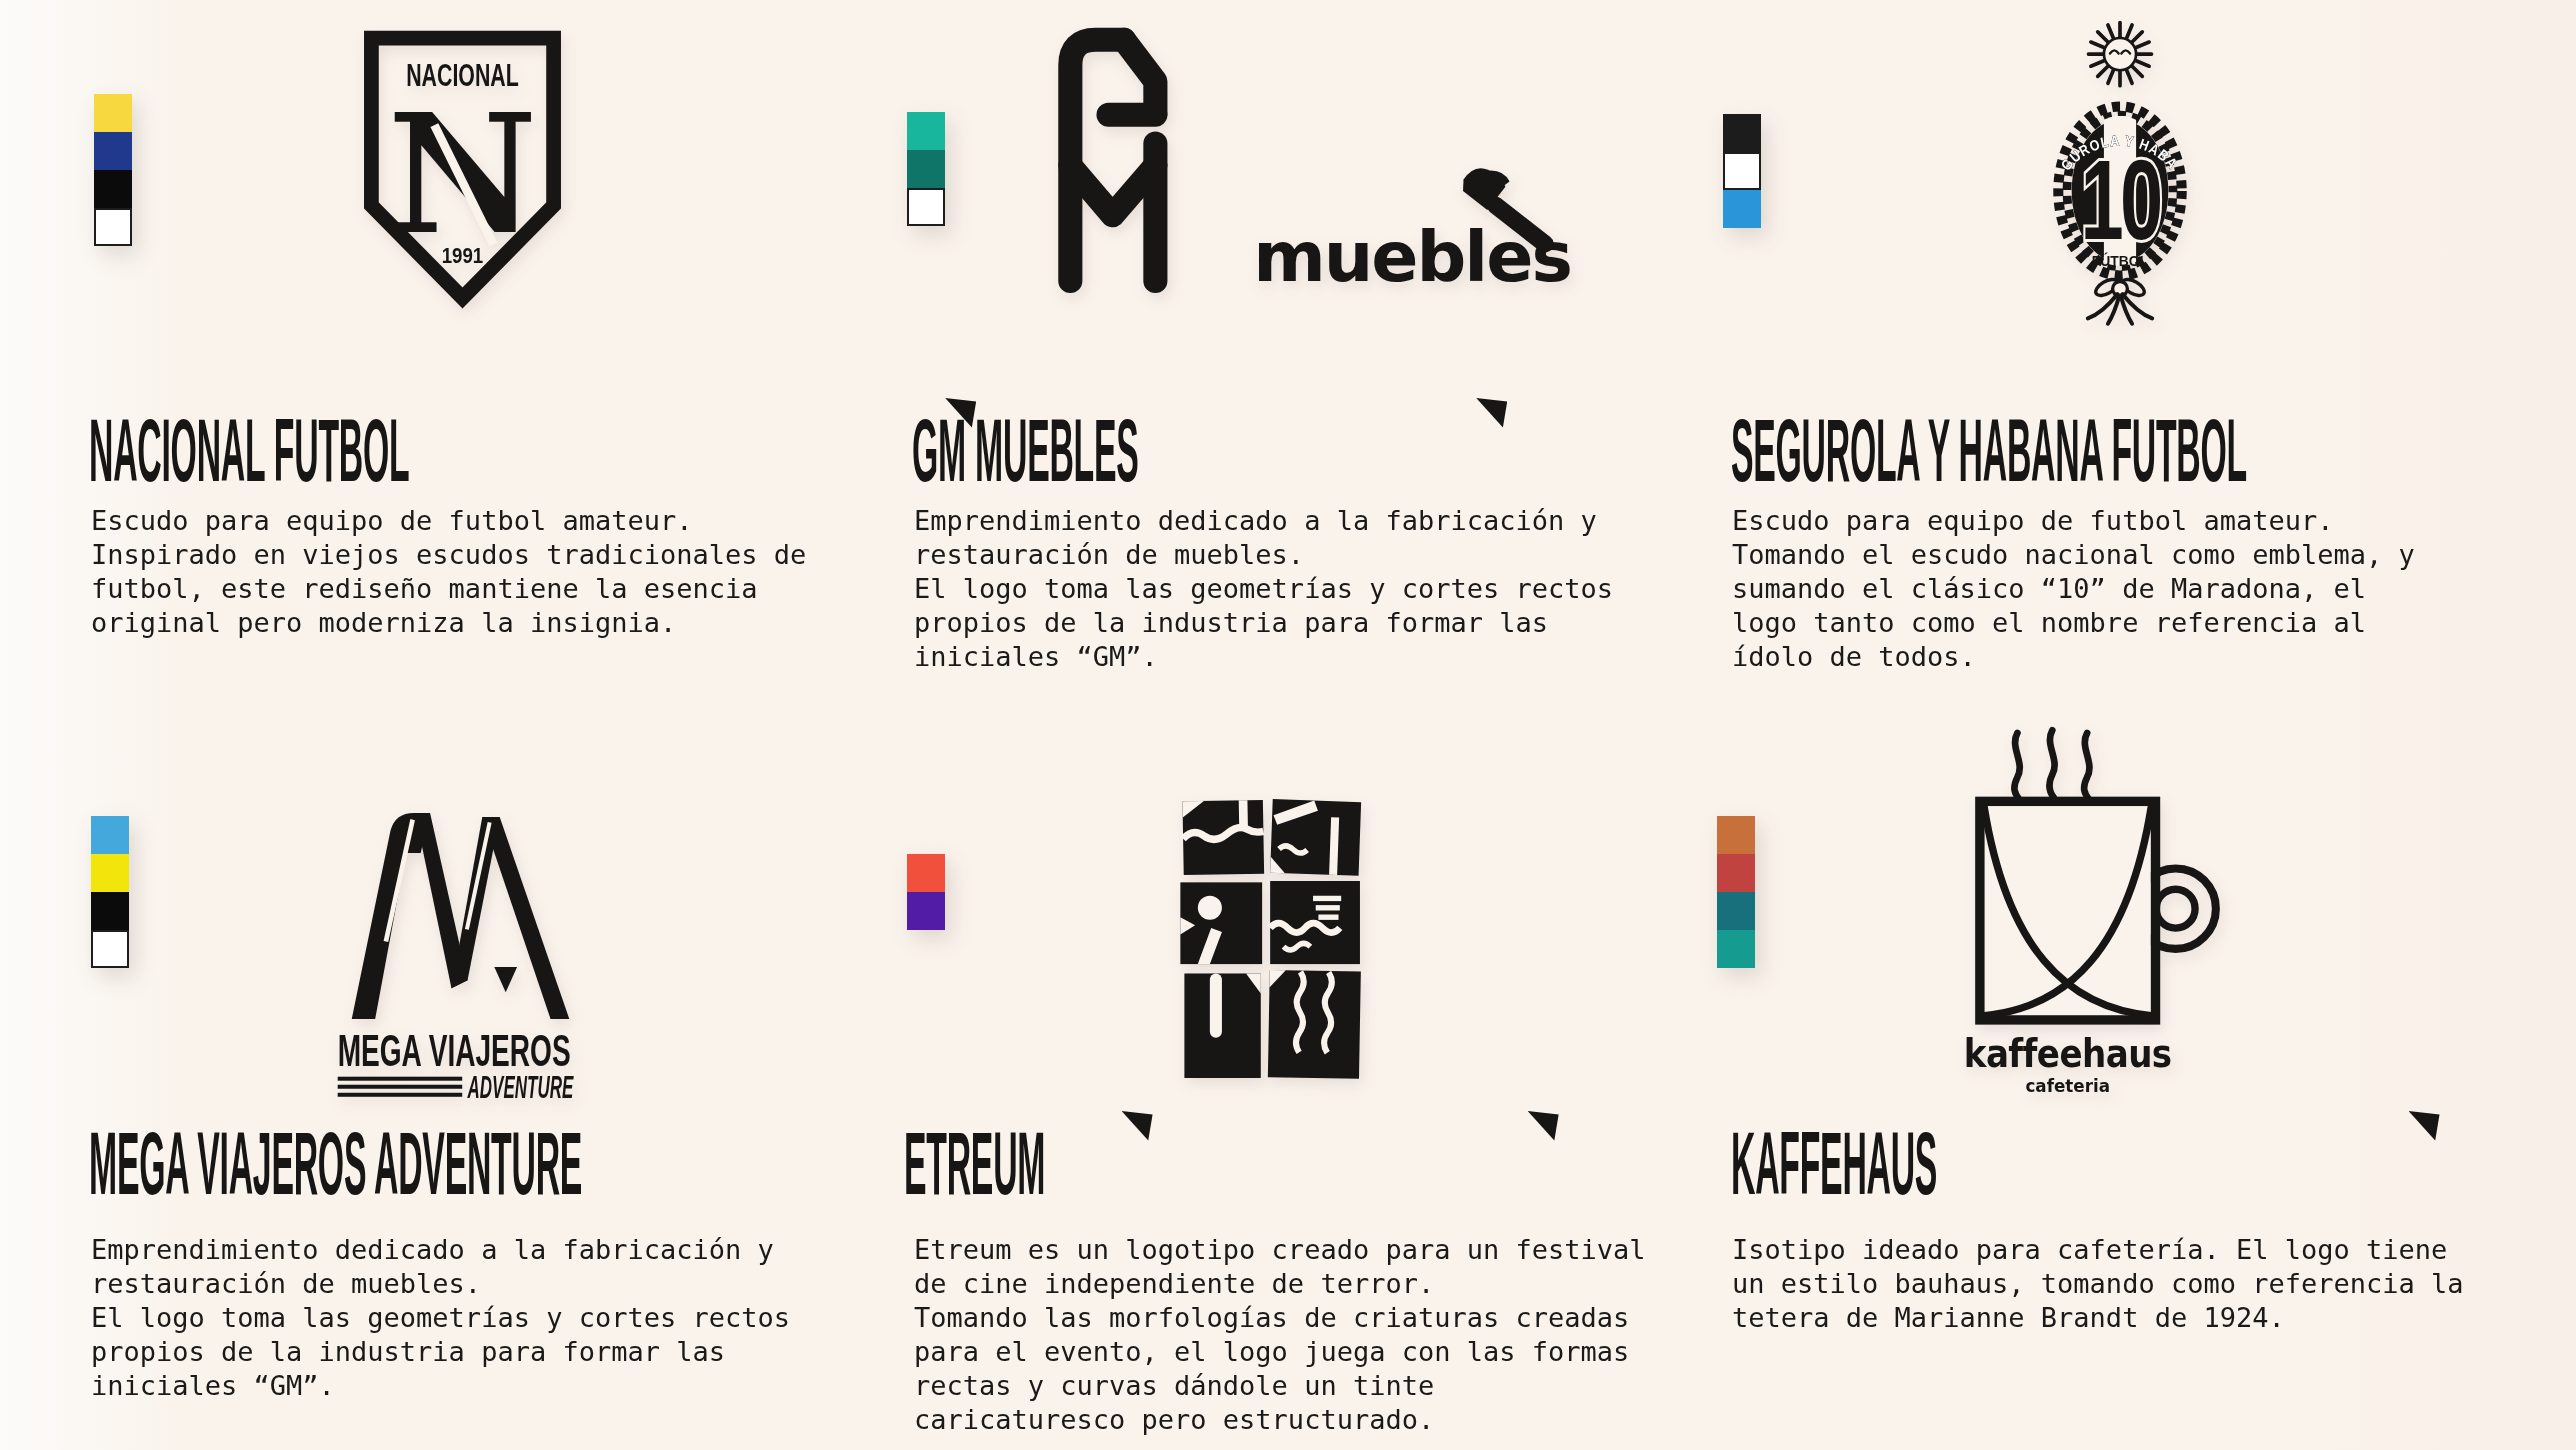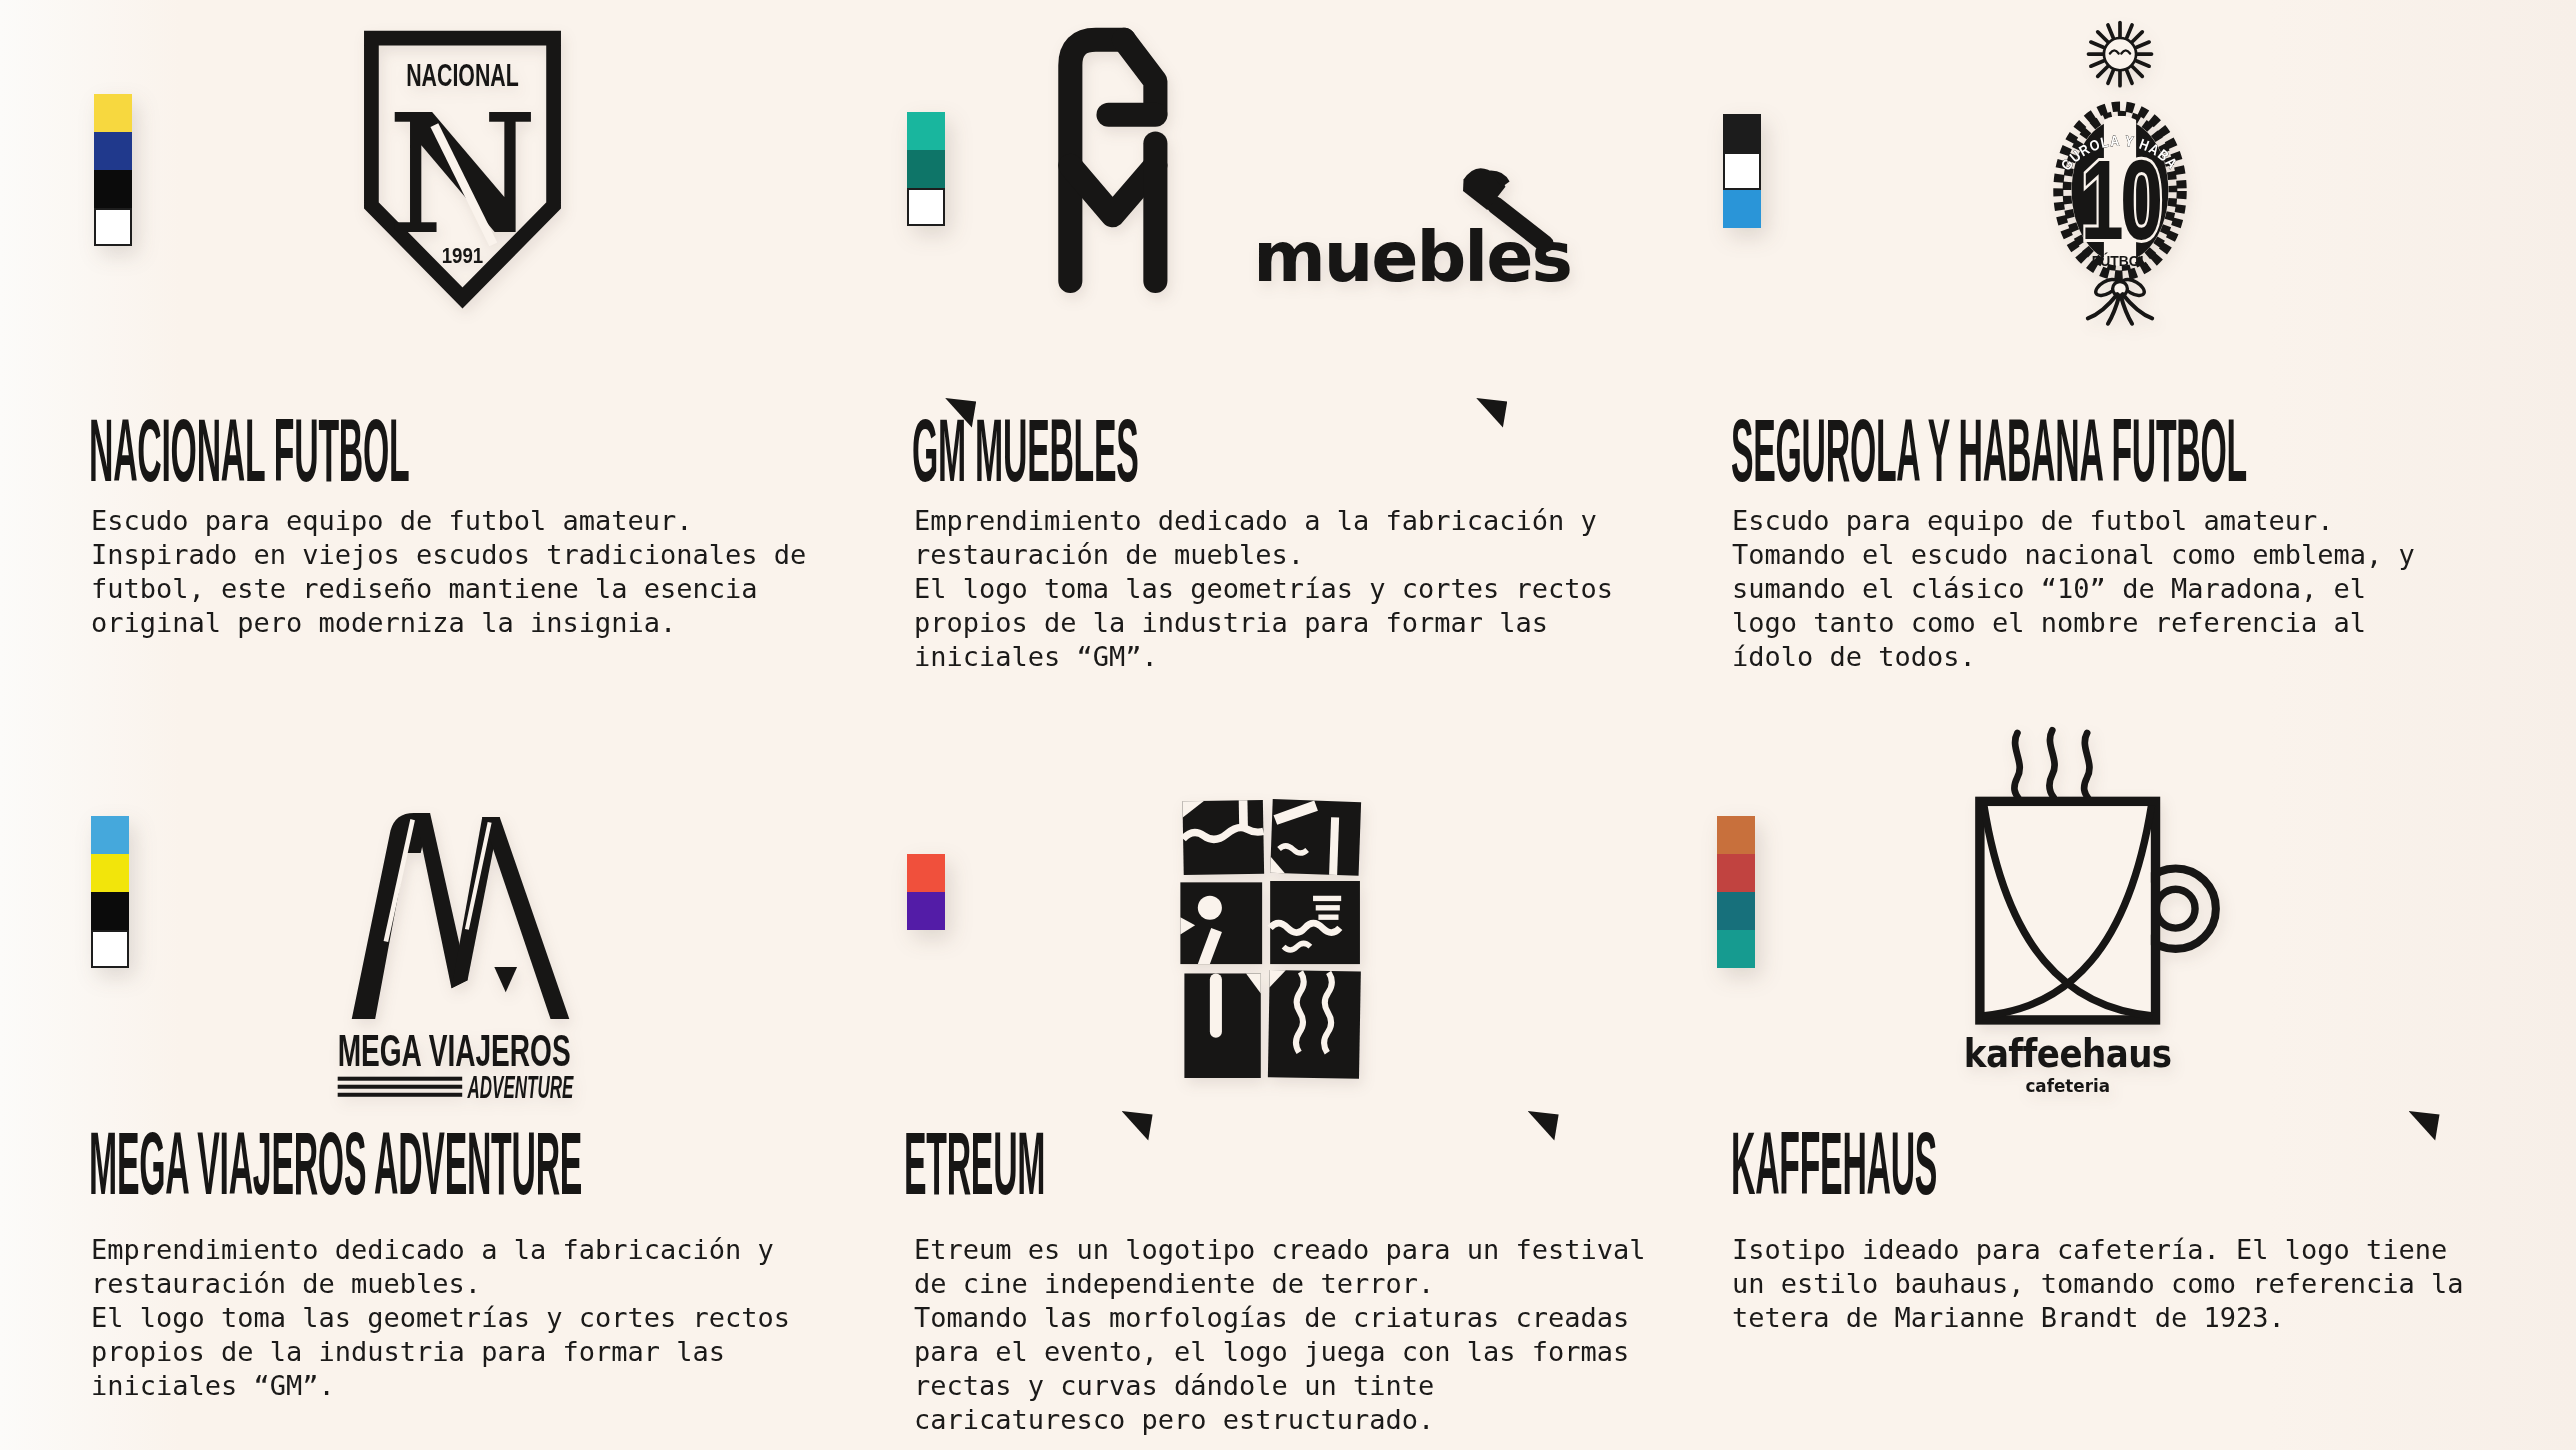--- a/index.html
+++ b/index.html
@@ -289,14 +289,14 @@
   <text class="sv-round" x="183" y="545" text-anchor="middle" font-size="25" fill="#171615">cafeteria</text>
 </svg>
 
 <div class="trow t6">
   <span class="ttl">KAFFEHAUS</span>
   <span class="tspacer" style="width:423px;"></span>
   <span class="arrow"></span>
 </div>
 <div class="desc d6">Isotipo ideado para cafetería. El logo tiene
 un estilo bauhaus, tomando como referencia la
-tetera de Marianne Brandt de 1923.</div>
+tetera de Marianne Brandt de 1924.</div>
 
 
 </body></html>

